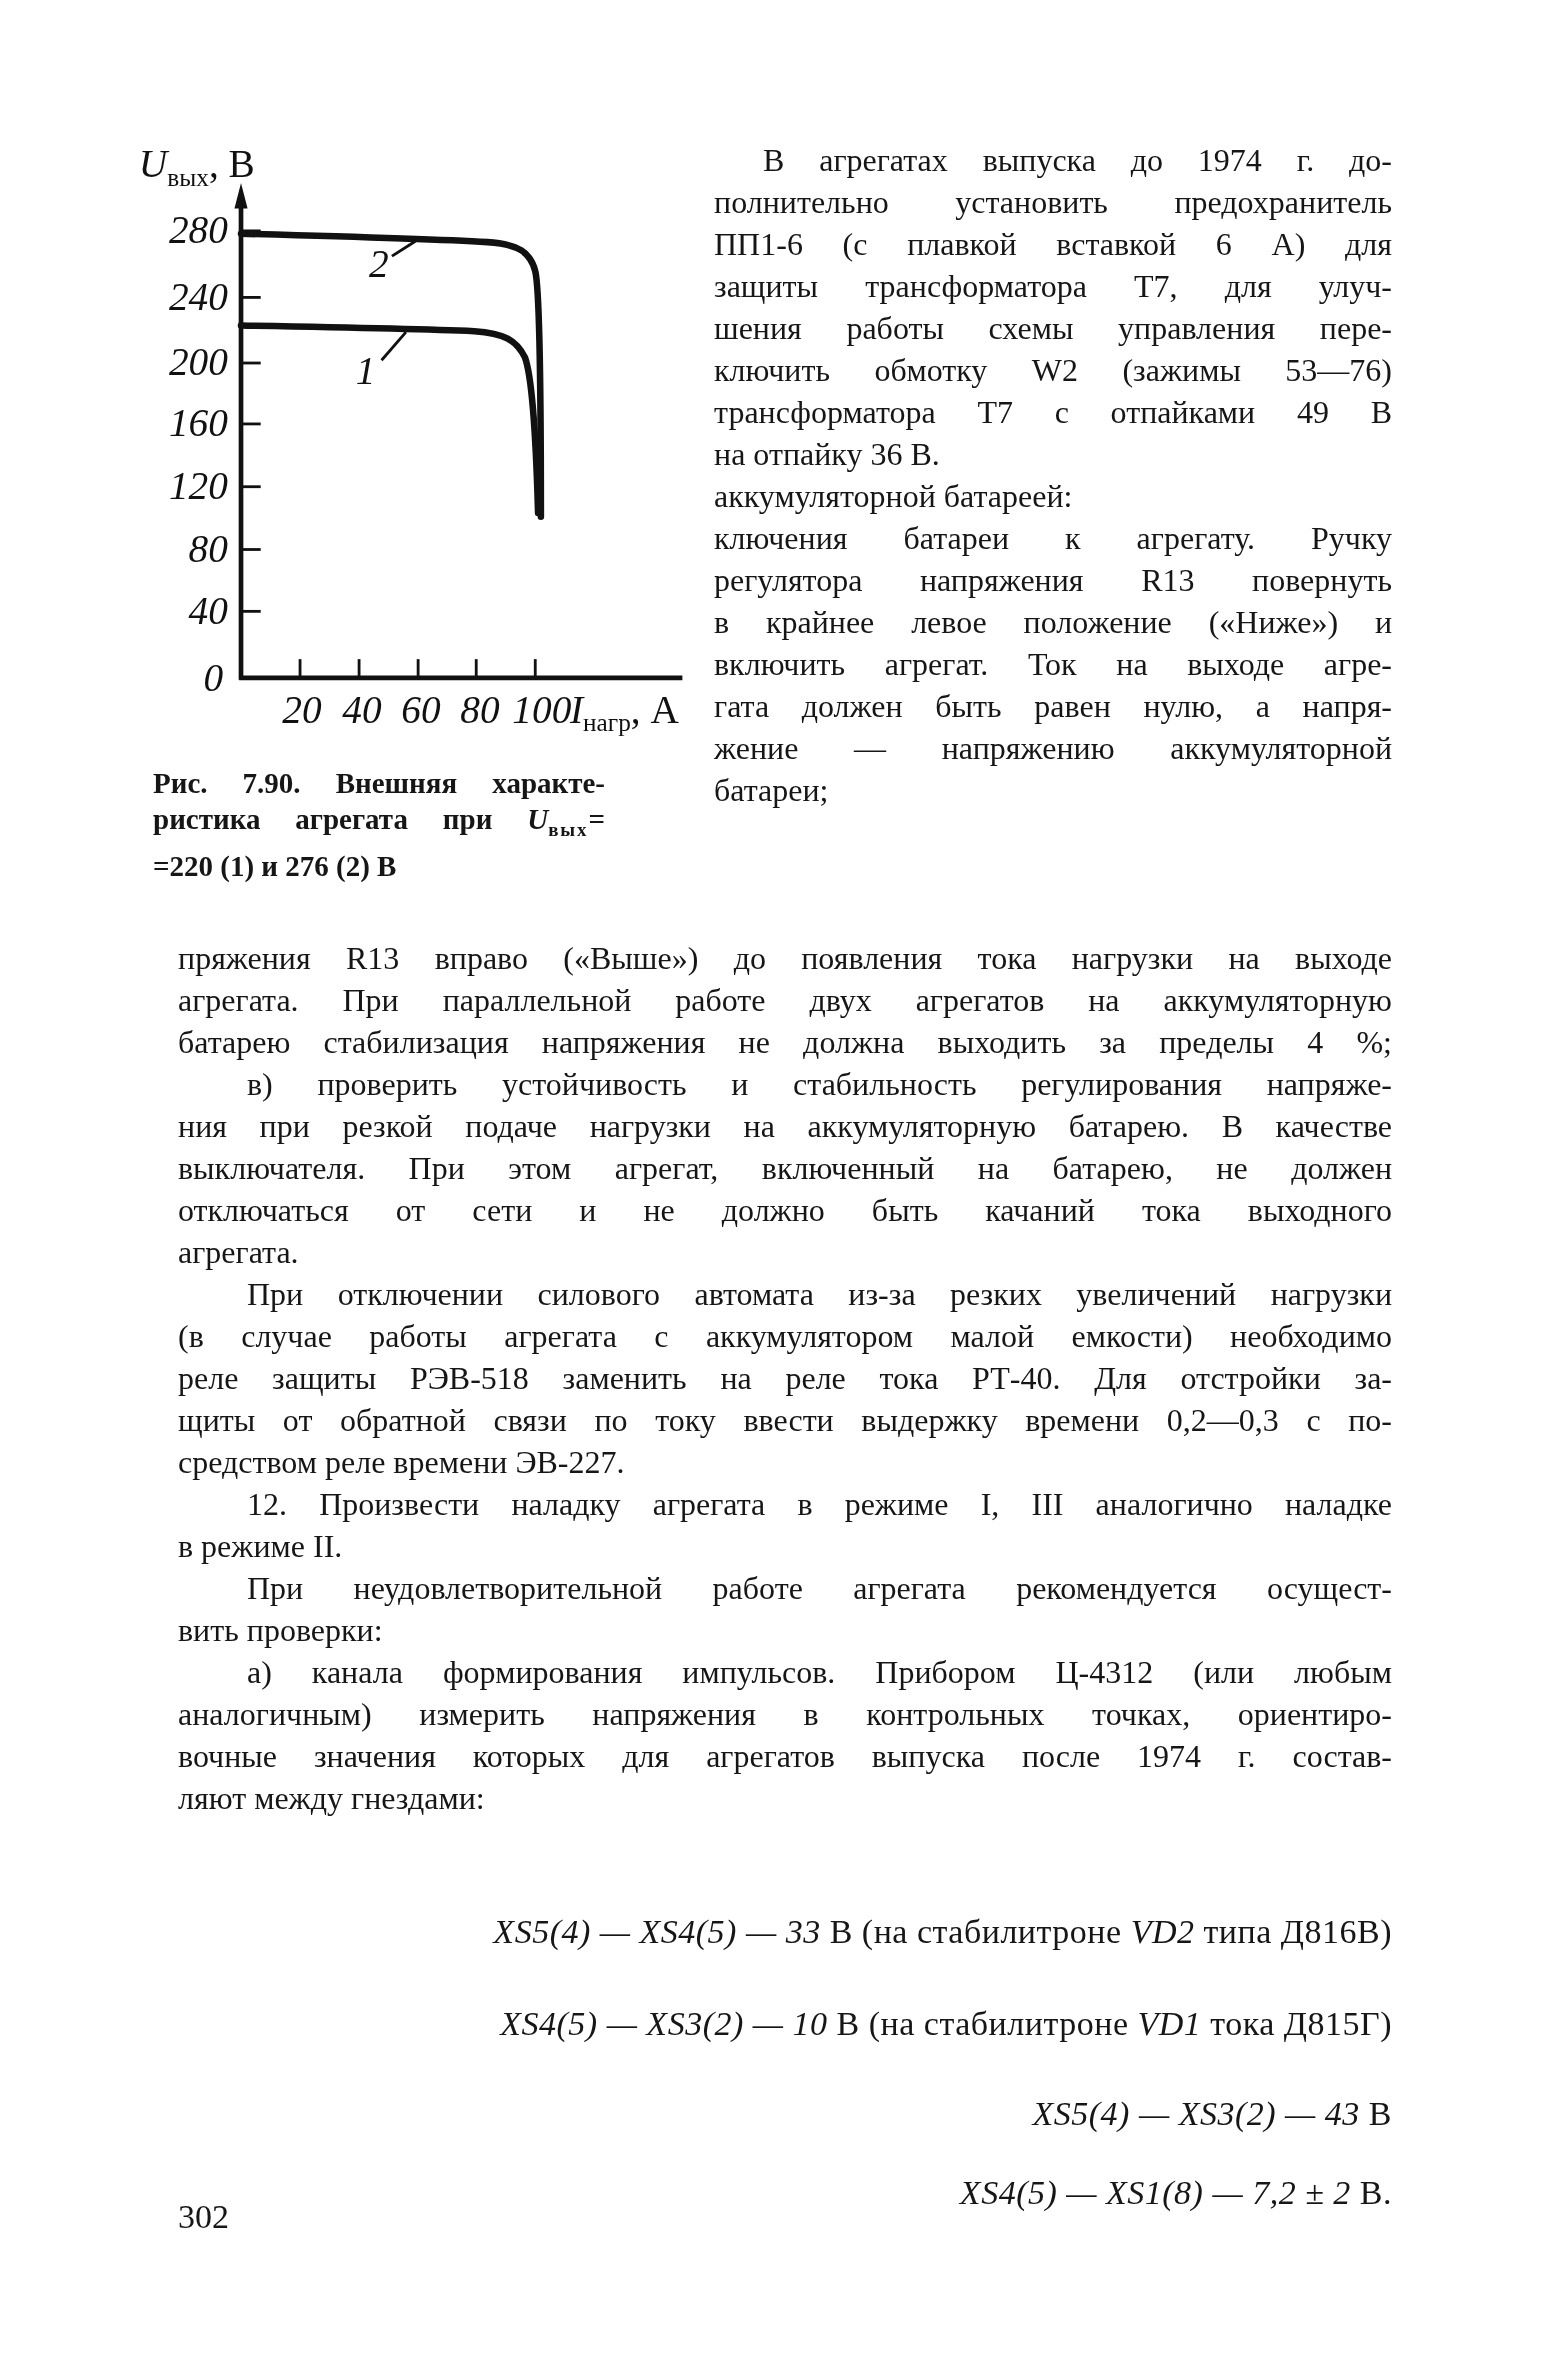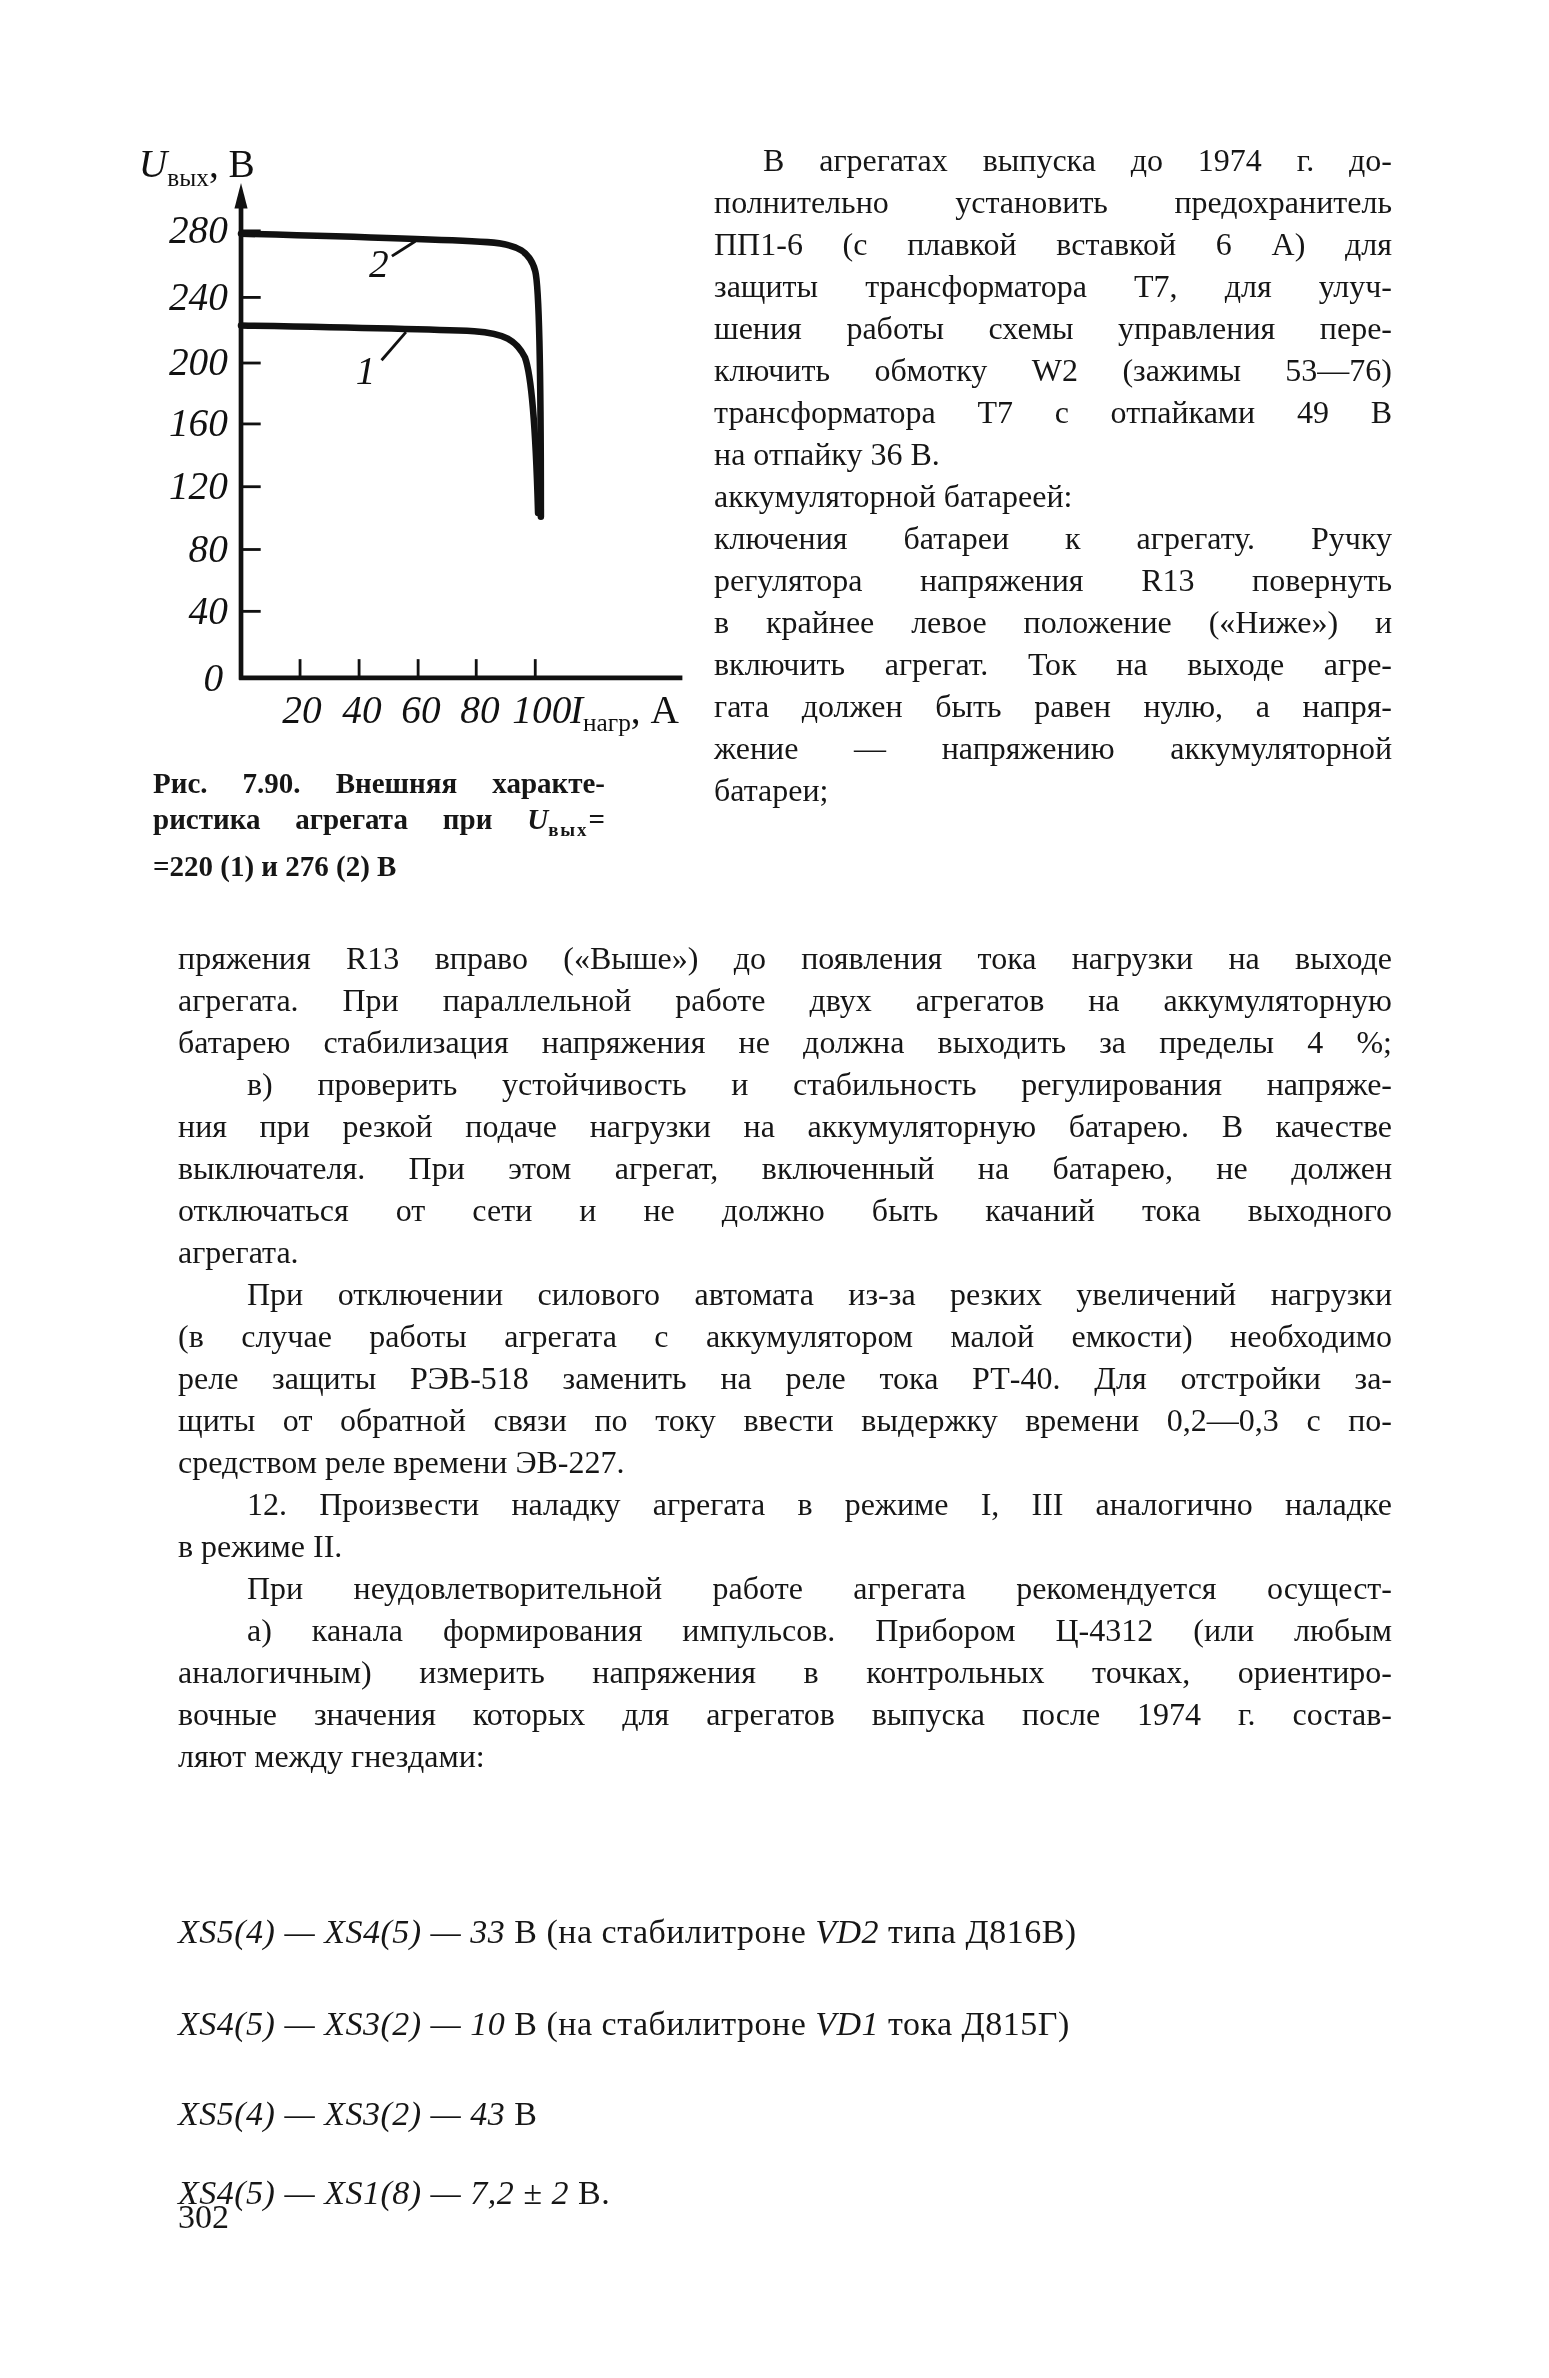--- a/index.html
+++ b/index.html
@@ -29,21 +29,21 @@
 
   .caption {
     position:absolute; left:153px; top:765px; width:452px;
     font-size:29px; line-height:36px;
   }
   .caption .ln { text-align:justify; text-align-last:justify;font-weight:bold; }
   .caption .ln.l { text-align:left; text-align-last:left; }
   .caption sub { font-size:19px; letter-spacing:1.9px; }
 
   .formula {
-    position:absolute; left:178px; width:1214px; text-align:left;
+    position:absolute; left:178px; width:1214px; text-align:right;
     font-size:34px; letter-spacing:0.5px; white-space:nowrap;
   }
   .formula i { font-style:italic; }
   .f1 { top:1913px; } .f2 { top:2005px; } .f3 { top:2095px; } .f4 { top:2174px; }
 
   .pagenum { position:absolute; left:178px; top:2198px; font-size:34px; }
 </style>
 </head>
 <body>
 
@@ -135,20 +135,21 @@
     <div class="ln">отключаться от сети и не должно быть качаний тока выходного</div>
     <div class="ln l">агрегата.</div>
     <div class="ln ind-b">При отключении силового автомата из-за резких увеличений нагрузки</div>
     <div class="ln">(в случае работы агрегата с аккумулятором малой емкости) необходимо</div>
     <div class="ln">реле защиты РЭВ-518 заменить на реле тока РТ-40. Для отстройки за-</div>
     <div class="ln">щиты от обратной связи по току ввести выдержку времени 0,2—0,3 с по-</div>
     <div class="ln l">средством реле времени ЭВ-227.</div>
     <div class="ln ind-b">12. Произвести наладку агрегата в режиме I, III аналогично наладке</div>
     <div class="ln l">в режиме II.</div>
     <div class="ln ind-b">При неудовлетворительной работе агрегата рекомендуется осущест-</div>
+    <div class="ln l">вить проверки:</div>
     <div class="ln ind-b">а) канала формирования импульсов. Прибором Ц-4312 (или любым</div>
     <div class="ln">аналогичным) измерить напряжения в контрольных точках, ориентиро-</div>
     <div class="ln">вочные значения которых для агрегатов выпуска после 1974 г. состав-</div>
     <div class="ln l">ляют между гнездами:</div>
   </div>
 
   <div class="formula f1"><i>XS5(4) — XS4(5) — 33</i><span> В </span><span>(на стабилитроне </span><i>VD2</i><span> типа Д816В)</span></div>
   <div class="formula f2"><i>XS4(5) — XS3(2) — 10</i><span> В </span><span>(на стабилитроне </span><i>VD1</i><span> тока Д815Г)</span></div>
   <div class="formula f3"><i>XS5(4) — XS3(2) — 43</i><span> В</span><span></span><i></i><span></span></div>
   <div class="formula f4"><i>XS4(5) — XS1(8) — 7,2 ± 2</i><span> В.</span><span></span><i></i><span></span></div>

